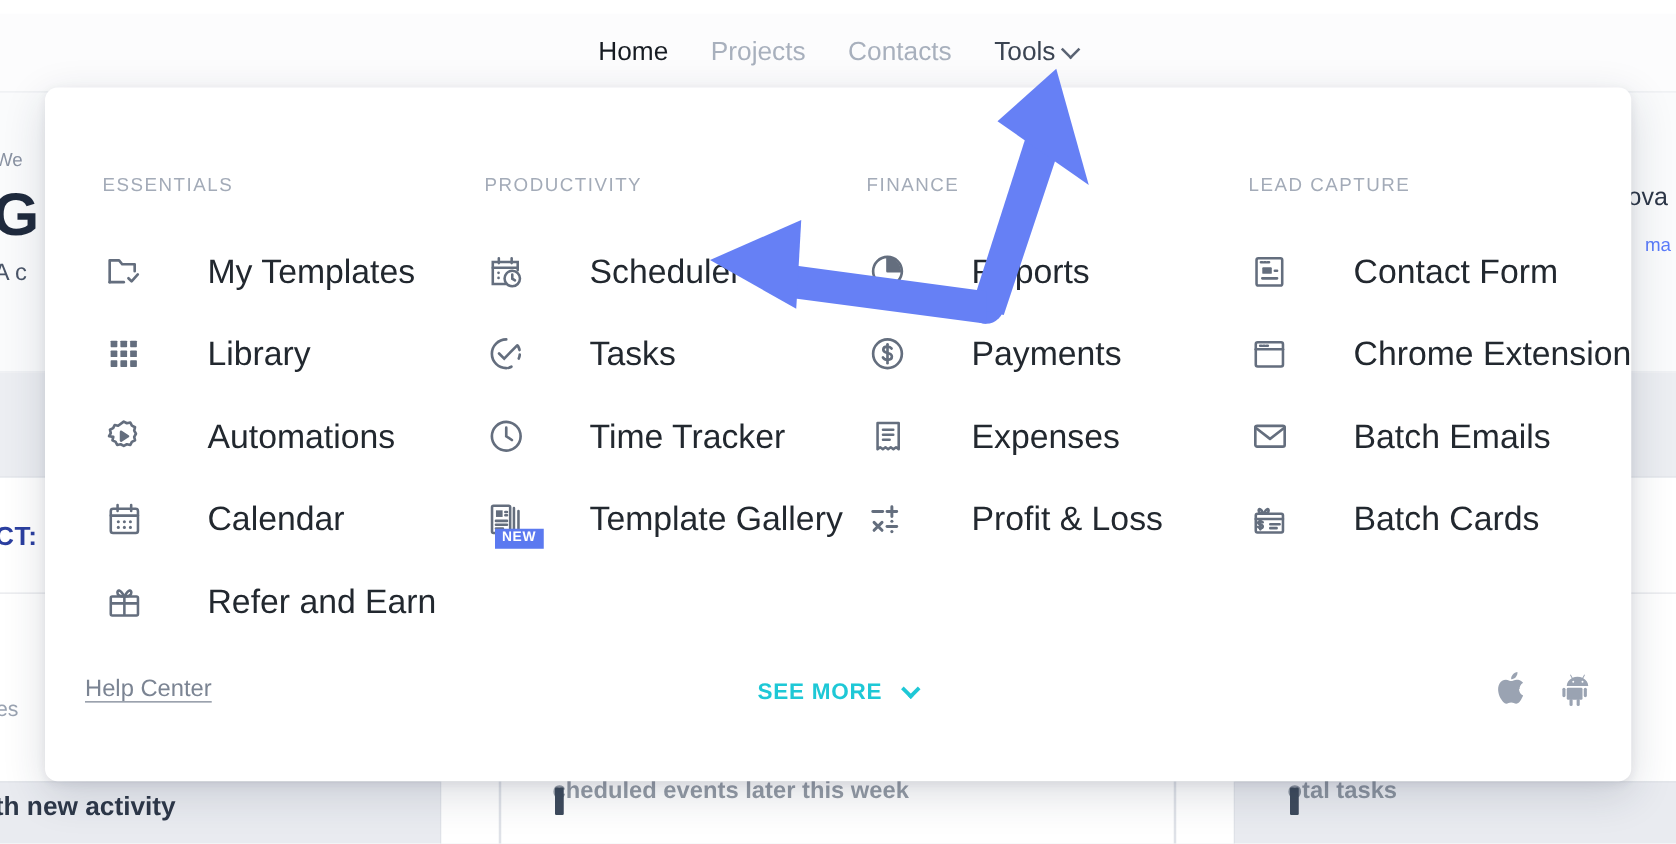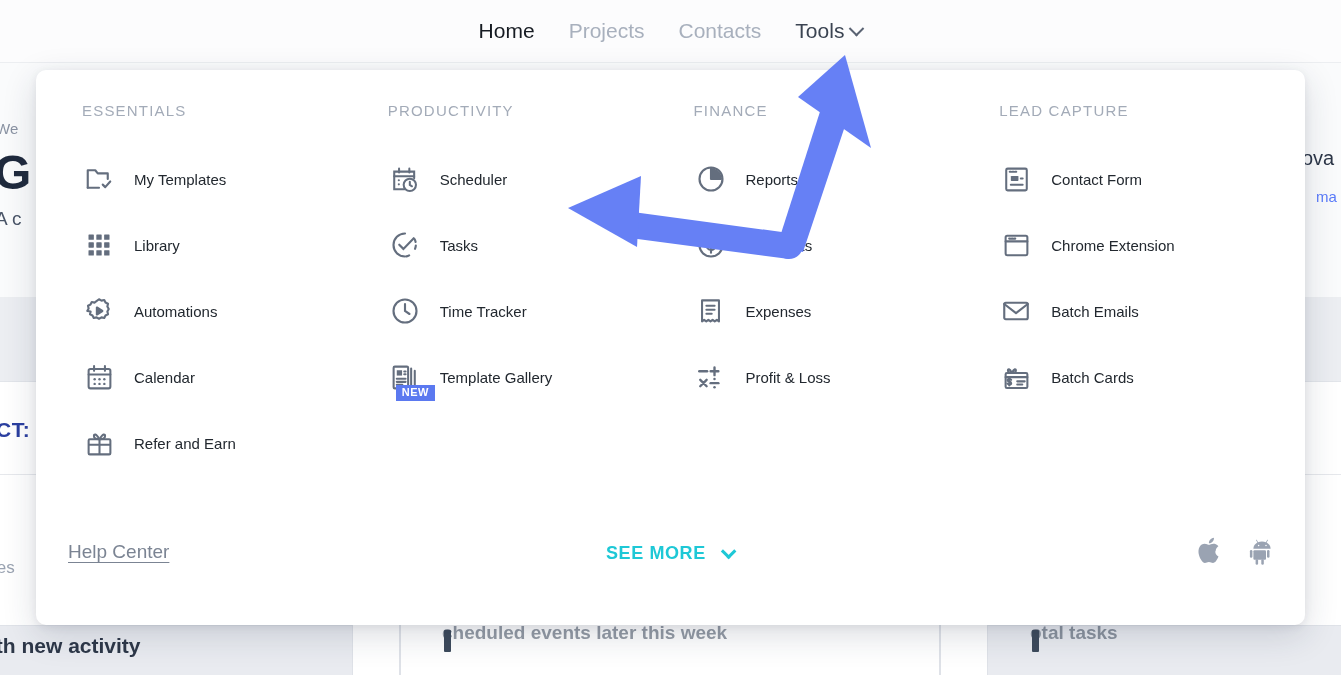--- a/index.html
+++ b/index.html
@@ -75,21 +75,21 @@
   .bg-stat.s2 { left:1030px; }
   .bg-bar {
     position:absolute; top:630px; width:7px; height:22px;
     background:#3d4a5c; border-radius:1px;
   }
   .bg-bar.b1 { left:444px; }
   .bg-bar.b2 { left:1032px; }
 
   
   .topnav {
-    position:absolute; left:0; top:0; width:1341px; height:63px;
+    position:absolute; left:0; top:11px; width:1341px; height:63px;
     background:#fcfcfd; border-bottom:1px solid #eceef1;
     display:flex; align-items:center; justify-content:center; gap:34px;
     z-index:5;
   }
   .nav-item {
     font-size:21px; color:#a8b0bd; cursor:pointer; white-space:nowrap;
     display:flex; align-items:center; gap:7px;
   }
   .nav-item.active { color:#161b22; font-weight:500; }
   .nav-item.tools { color:#3b4452; }
@@ -101,39 +101,39 @@
 
   
   .panel {
     position:absolute; left:36px; top:70px; width:1269px; height:555px;
     background:#ffffff; border-radius:10px;
     box-shadow:0 10px 34px rgba(32,44,68,.16), 0 2px 8px rgba(32,44,68,.08);
     z-index:10;
   }
   .cols {
     position:absolute; left:0; top:0; width:100%;
-    display:flex; padding:32px 0 0 46px;
+    display:flex; padding:70px 0 0 46px;
   }
   .col { width:308px; }
   .col-title {
     font-size:15px; letter-spacing:1.2px; color:#a3abb8;
     font-weight:500; margin-bottom:27px; white-space:nowrap;
   }
   .menu-item {
     display:flex; align-items:center; gap:18px;
     height:66px; cursor:pointer;
   }
   .mi-icon {
     position:relative; width:34px; height:34px; flex:none;
     display:flex; align-items:center; justify-content:center;
     color:#646e7e;
   }
   .mi-icon svg { display:block; }
   .mi-label {
-    font-size:15px; color:#22282f; white-space:nowrap;
+    font-size:27px; color:#22282f; white-space:nowrap;margin-left:32px;
   }
   .new-badge {
     position:absolute; left:8px; top:25px;
     background:#5b79f0; color:#fff; font-size:11px; font-weight:bold;
     letter-spacing:.5px; padding:2px 6px 3px; border-radius:0;
     line-height:1;
   }
 
   
   .panel-footer {

